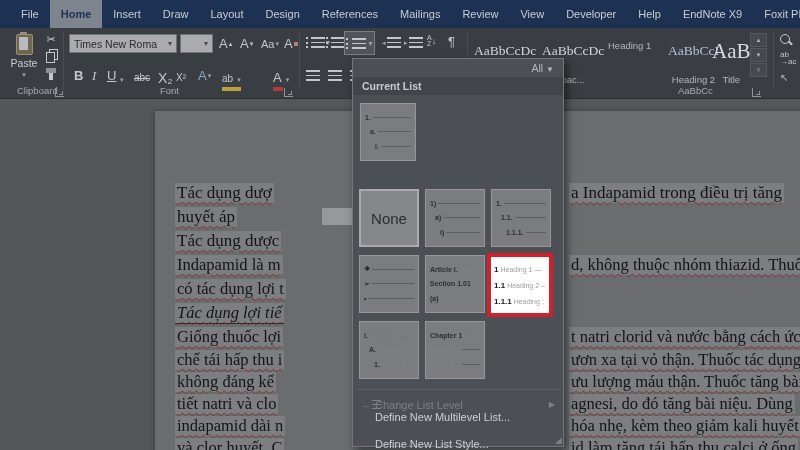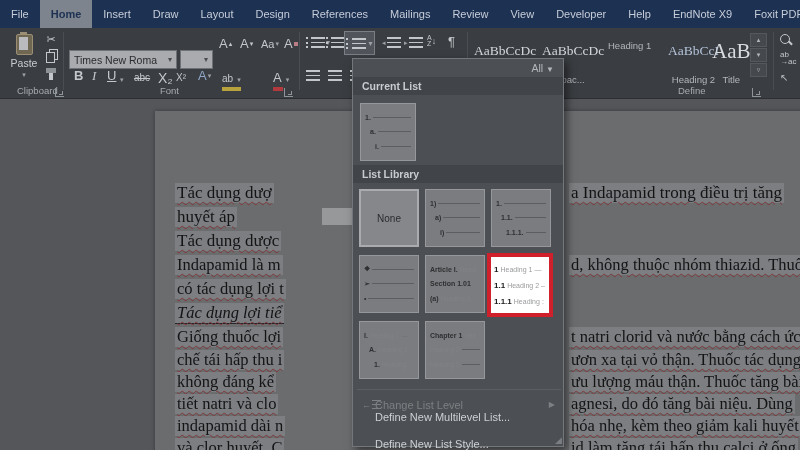--- a/index.html
+++ b/index.html
@@ -1,21 +1,21 @@
 <!DOCTYPE html>
 <html><head>
 <meta charset="utf-8">
 <style>
   html,body{margin:0;padding:0;background:#222;}
   .screen{position:relative;width:800px;height:450px;overflow:hidden;
     font-family:"Liberation Sans",sans-serif;background:#54565a;-webkit-font-smoothing:antialiased;}
 
   
   .tabbar{position:absolute;left:0;top:0;width:800px;height:28px;background:#1d3153;
-    display:flex;align-items:flex-start;padding-left:0;box-sizing:border-box;}
+    display:flex;align-items:flex-start;padding-left:10px;box-sizing:border-box;}
   .tab{color:#c7cdd8;font-size:11px;line-height:28px;padding:0 11px;white-space:nowrap;cursor:default;}
   .tab.selected{background:#7e848d;color:#1d3153;font-weight:bold;}
 
   
   .ribbon{position:absolute;left:0;top:28px;width:800px;height:71px;background:#3a3d41;border-bottom:1px solid #2c2e31;box-sizing:border-box;}
   .sep{position:absolute;top:4px;width:1px;height:58px;background:#4a4d51;}
   .grouplbl{position:absolute;top:57px;font-size:9.5px;color:#a7abb1;}
   .launcher{position:absolute;top:60px;width:8px;height:8px;border-left:1px solid #8f939a;border-bottom:1px solid #8f939a;}
   .launcher:after{content:"";position:absolute;right:1px;bottom:1px;width:3px;height:3px;border-right:1.4px solid #8f939a;border-bottom:1.4px solid #8f939a;}
 
@@ -25,21 +25,21 @@
   .ic-clipboard:after{content:"";position:absolute;left:3px;top:-3px;width:7px;height:3px;background:#9a8f74;}
   .clipcol{position:absolute;left:46px;top:6px;display:flex;flex-direction:column;gap:5px;align-items:center;color:#c3c7cc;}
   .ic-scissors{font-size:11px;line-height:11px;color:#c3c7cc;}
   .ic-copy{position:relative;width:9px;height:11px;margin:1px 0;}
   .ic-copy:before{content:"";position:absolute;left:2px;top:-2px;width:7px;height:9px;border:1px solid #c3c7cc;}
   .ic-copy:after{content:"";position:absolute;left:-1px;top:1px;width:7px;height:9px;border:1px solid #c3c7cc;background:#3a3d41;}
   .ic-painter{width:4px;height:12px;background:#c3c7cc;position:relative;margin:0 3px;}
   .ic-painter:before{content:"";position:absolute;left:-3px;top:0;width:10px;height:5px;background:#8d9297;}
 
   .combo{position:absolute;height:19px;background:#a9abae;border:1px solid #6e7175;color:#2a2b2d;
-    font-size:10.5px;display:flex;align-items:center;padding:0 4px;box-sizing:border-box;justify-content:space-between;margin-top:16px;}
+    font-size:10.5px;display:flex;align-items:center;padding:0 4px;box-sizing:border-box;justify-content:space-between;}
   .combo .arr{color:#4a4c4f;font-size:8px;margin-left:3px;}
   .fbtn{position:absolute;color:#c3c7cc;font-size:13px;line-height:16px;display:flex;align-items:flex-end;gap:1px;}
   .fbtn .dn{font-size:7px;color:#9da1a7;}
   .bar-under{position:relative;display:inline-block;}
   .bar-under .bar{position:absolute;left:0;bottom:-3px;width:100%;height:4px;}
 
   .mini{display:inline-block;width:14px;height:11px;
     background:repeating-linear-gradient(to bottom,#c3c7cc 0 1.6px,transparent 1.6px 4.7px);}
   .dotcol{display:inline-block;width:2px;height:11px;margin-right:2px;
     background:repeating-linear-gradient(to bottom,#c3c7cc 0 2px,transparent 2px 4.7px);}
@@ -78,21 +78,21 @@
   
   .dd{position:absolute;left:352px;top:58px;width:212px;height:389px;background:#4c4f53;border:1px solid #73767a;
     box-shadow:3px 4px 8px rgba(0,0,0,.5);box-sizing:border-box;z-index:50;}
   .dd-all{position:absolute;right:9px;top:3px;font-size:10.5px;color:#b4b8bd;}
   .dd-all .arr{font-size:8px;}
   .dd-header{position:absolute;left:0;width:100%;height:18px;background:#414449;color:#c8cbd0;font-weight:bold;
     font-size:10.5px;line-height:18px;padding-left:9px;box-sizing:border-box;}
   .pbox{position:absolute;width:60px;height:58px;background:#7a7c7f;border:1px solid #95979a;box-sizing:border-box;
     padding:6px 4px;display:flex;flex-direction:column;justify-content:space-around;}
   .pbox.none{background:#85878a;border:2px solid #a9abae;align-items:center;justify-content:center;}
-  .pbox.none .nonetext{font-size:10px;color:#2b2c2e;}
+  .pbox.none .nonetext{font-size:15px;color:#2b2c2e;}
   .prow{display:flex;align-items:center;gap:2px;min-height:8px;}
   .prow .pn{font-size:7px;font-weight:bold;color:#2e2f31;white-space:nowrap;}
   .prow .pg{font-size:6.5px;color:#808285;white-space:nowrap;}
   .prow .pdash{flex:1;border-top:1px solid #5b5d60;}
   .prow .pt{font-size:7px;color:#6f7174;}
   .pbox.indent .prow:nth-child(2){margin-left:5px;}
   .pbox.indent .prow:nth-child(3){margin-left:10px;}
   .hl{position:absolute;left:134px;width:66px;height:64px;background:#ffffff;border:4px solid #d0202b;box-sizing:border-box;
     padding:4px 3px;display:flex;flex-direction:column;justify-content:space-around;}
   .hl .prow .pn{font-size:8px;color:#1a1a1c;}
@@ -273,21 +273,21 @@
         <div class="chip title" style="left: 712px;">
           <div class="sample">AaB</div>
           <div class="lbl">Title</div>
         </div>
       </div>
     <div class="scrollcol">
       <div class="sb">▴</div>
       <div class="sb">▾</div>
       <div class="sb">▿</div>
     </div>
-    <div class="grouplbl" style="left:678px;">Define</div>
+    <div class="grouplbl" style="left:678px;">AaBbCc</div>
     <div class="launcher" style="left:752px;"></div>
     <div class="sep" style="left:773px;"></div>
 
     
     <div class="editcol">
       <span class="ic-search"></span>
       <span class="ic-replace">ab<br>→ac</span>
       <span class="ic-select">↖</span>
     </div>
   </div>
@@ -353,21 +353,20 @@
         </div>
         <div class="prow">
           <span class="pn">a.</span>
           <span class="pdash"></span>
         </div>
         <div class="prow">
           <span class="pn">i.</span>
           <span class="pdash"></span>
         </div>
       </div>
-    <div class="dd-header" style="top:106px;">List Library</div>
 
     <div class="pbox none" style="left:6px;top:130px;">
         <span class="nonetext">None</span>
       </div>
     <div class="pbox indent" style="left:72px;top:130px;">
         <div class="prow">
           <span class="pn">1)</span>
           <span class="pdash"></span>
         </div>
         <div class="prow">

